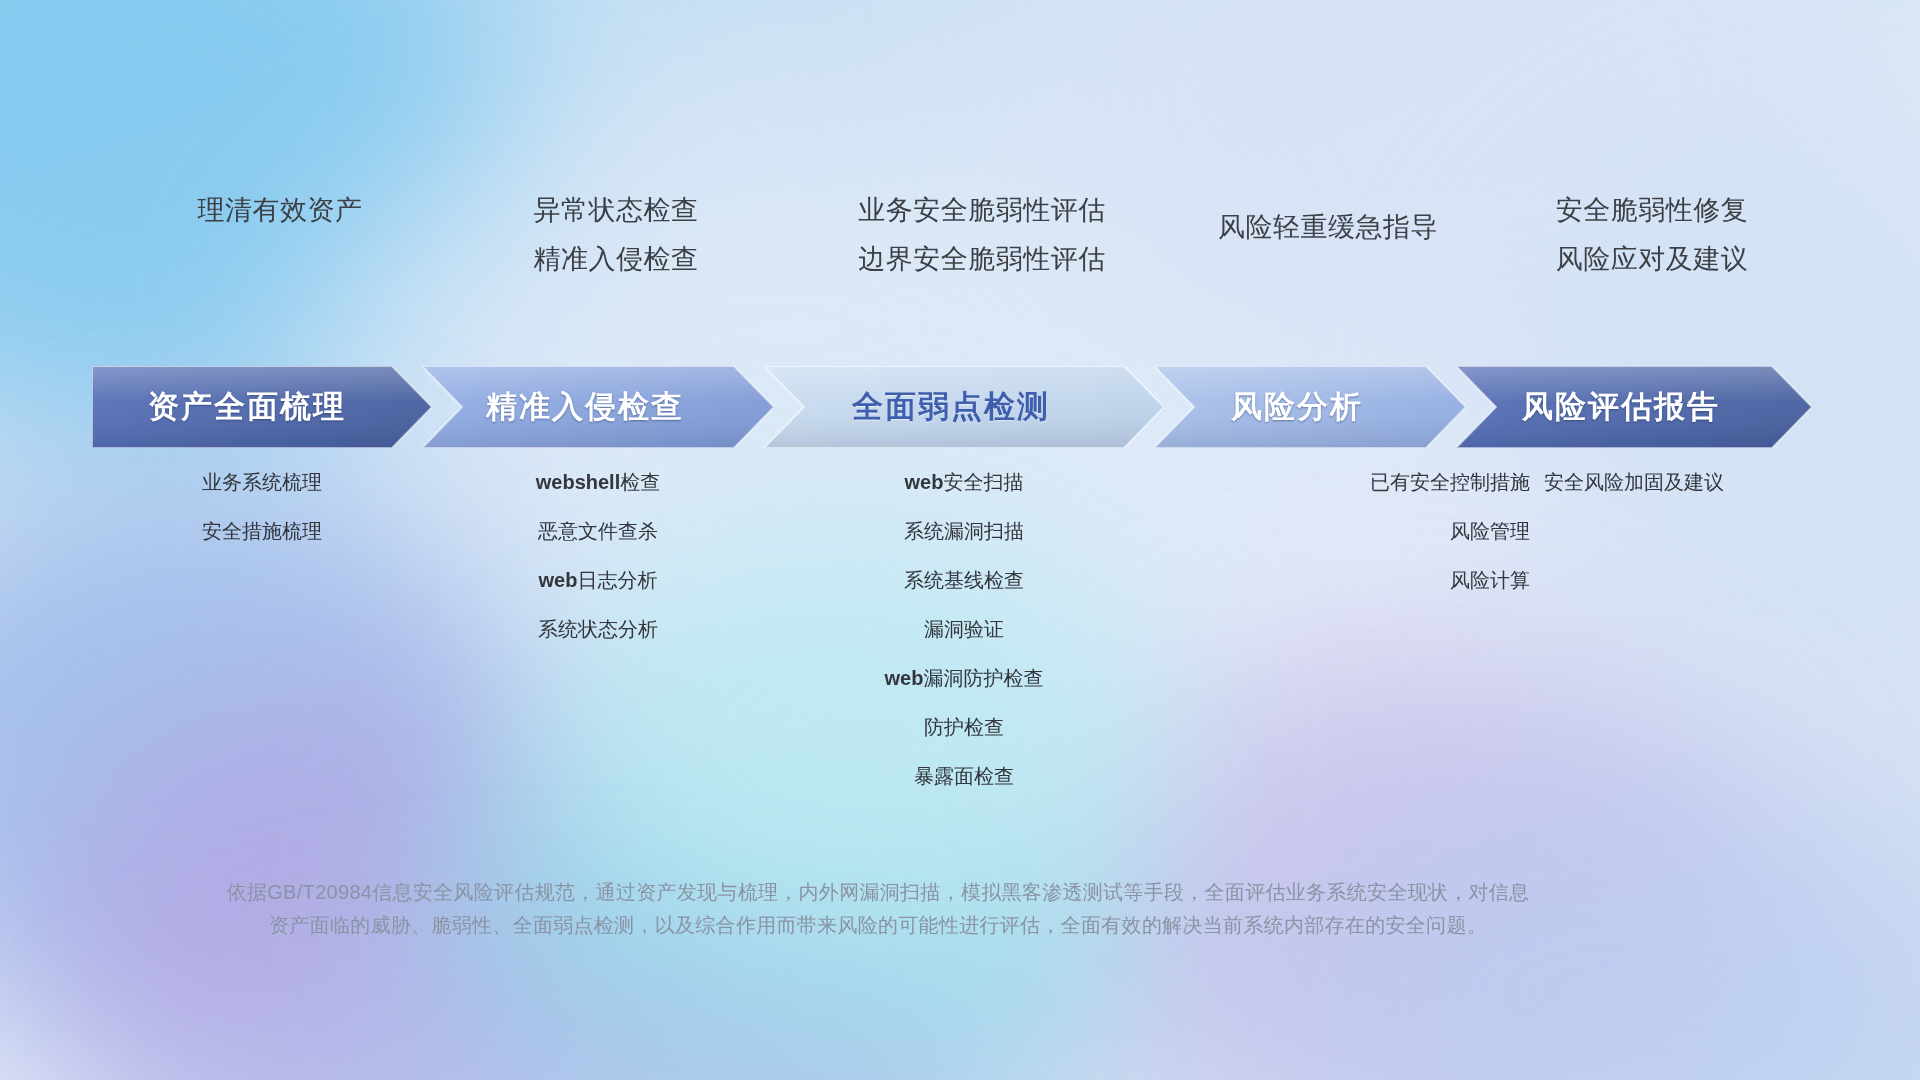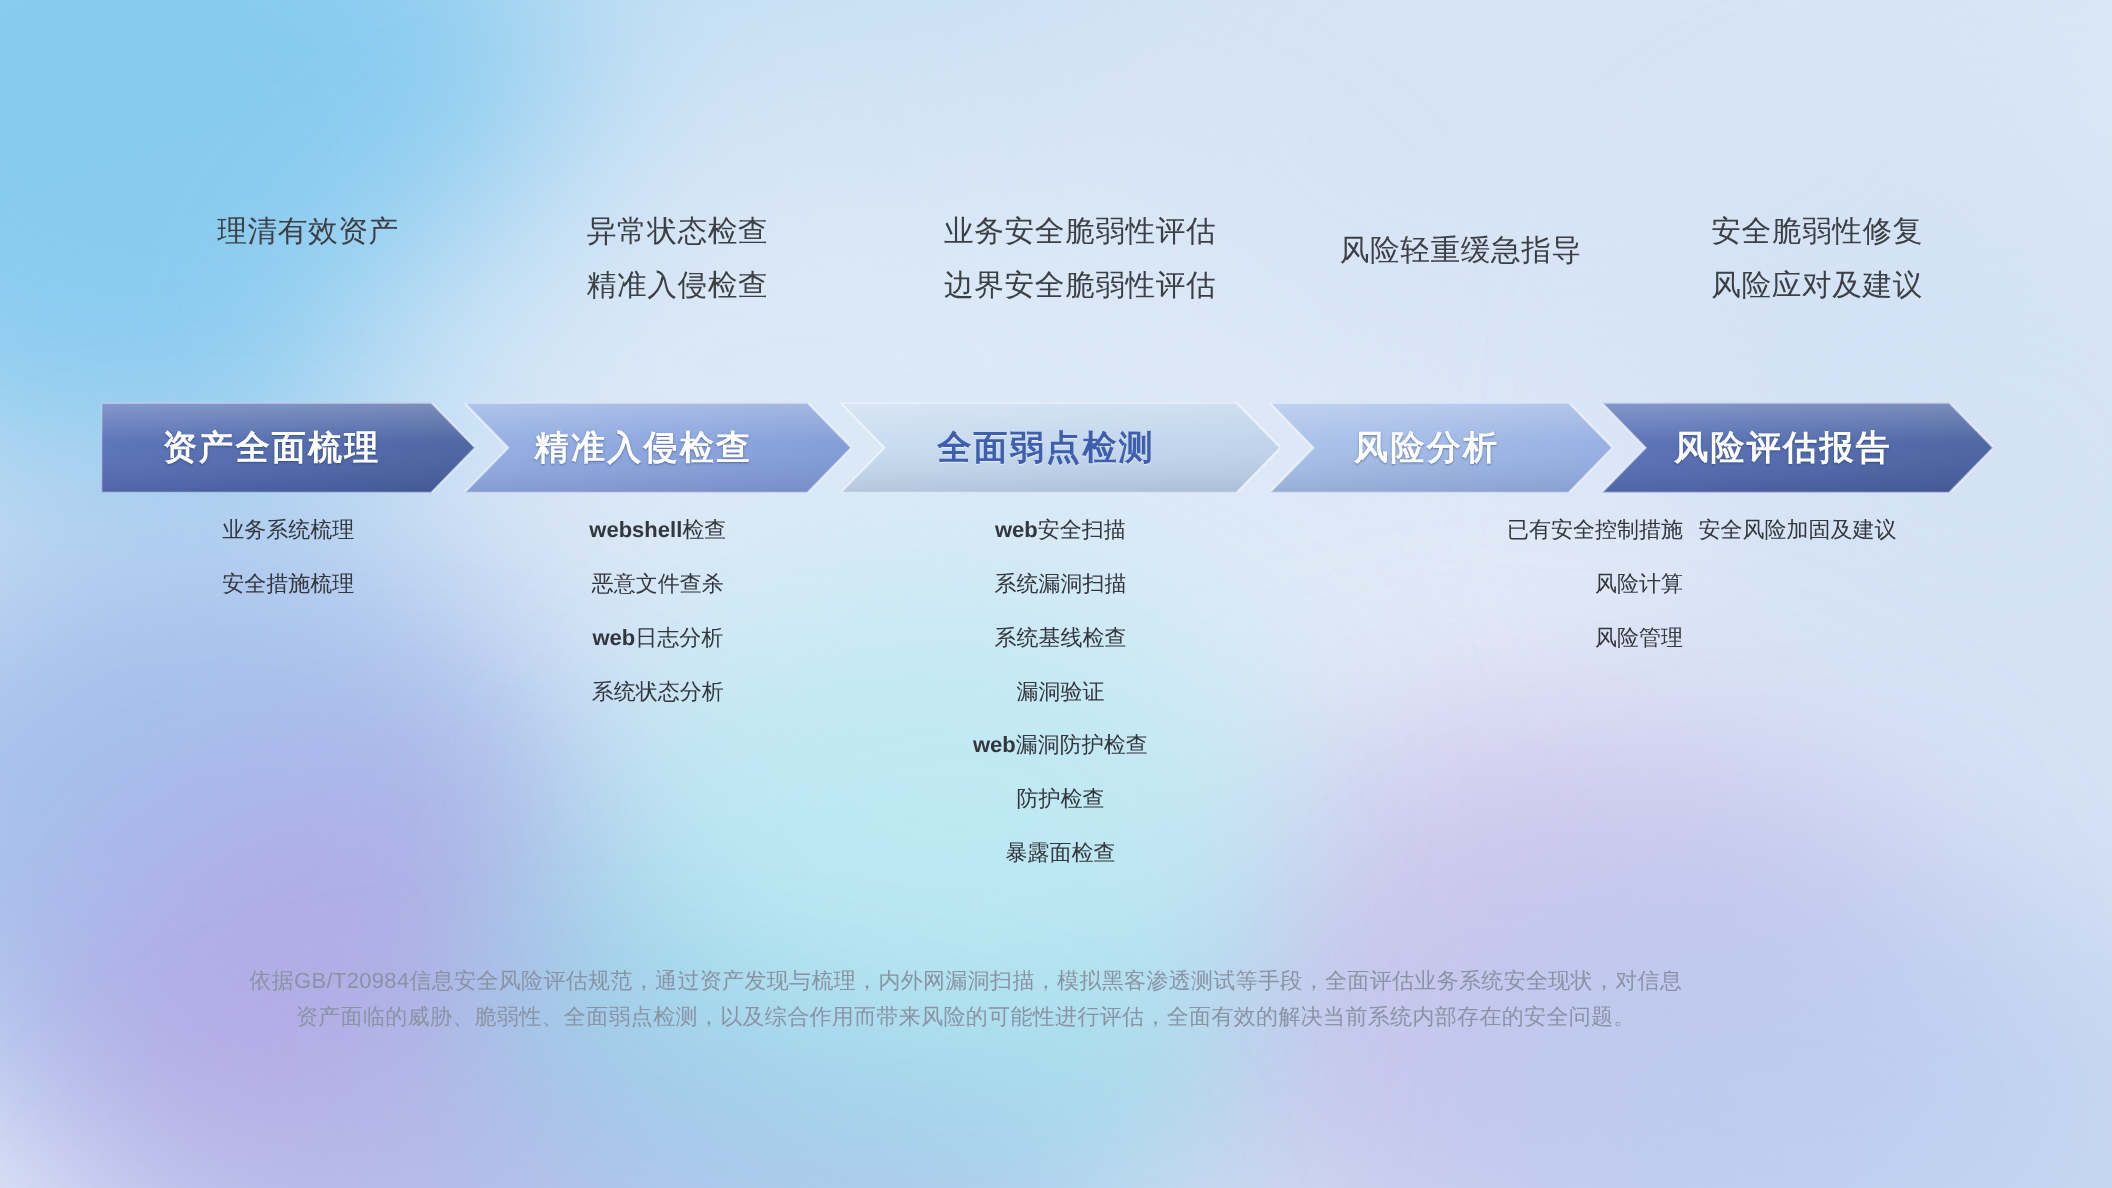--- a/index.html
+++ b/index.html
@@ -212,22 +212,22 @@
         <div class="li"><b>web</b>安全扫描</div>
         <div class="li">系统漏洞扫描</div>
         <div class="li">系统基线检查</div>
         <div class="li">漏洞验证</div>
         <div class="li"><b>web</b>漏洞防护检查</div>
         <div class="li">防护检查</div>
         <div class="li">暴露面检查</div>
       </div>
       <div class="blist" style="left: 1090px; width: 440px; top: 458px; text-align: right;">
         <div class="li">已有安全控制措施</div>
+        <div class="li">风险管理</div>
         <div class="li">风险计算</div>
-        <div class="li">风险管理</div>
       </div>
       <div class="blist" style="left: 1414px; width: 440px; top: 458px;">
         <div class="li">安全风险加固及建议</div>
       </div>
     </div>
 
   <div id="footer">
     <p>依据GB/T20984信息安全风险评估规范，通过资产发现与梳理，内外网漏洞扫描，模拟黑客渗透测试等手段，全面评估业务系统安全现状，对信息</p>
     <p>资产面临的威胁、脆弱性、全面弱点检测，以及综合作用而带来风险的可能性进行评估，全面有效的解决当前系统内部存在的安全问题。</p>
   </div>

